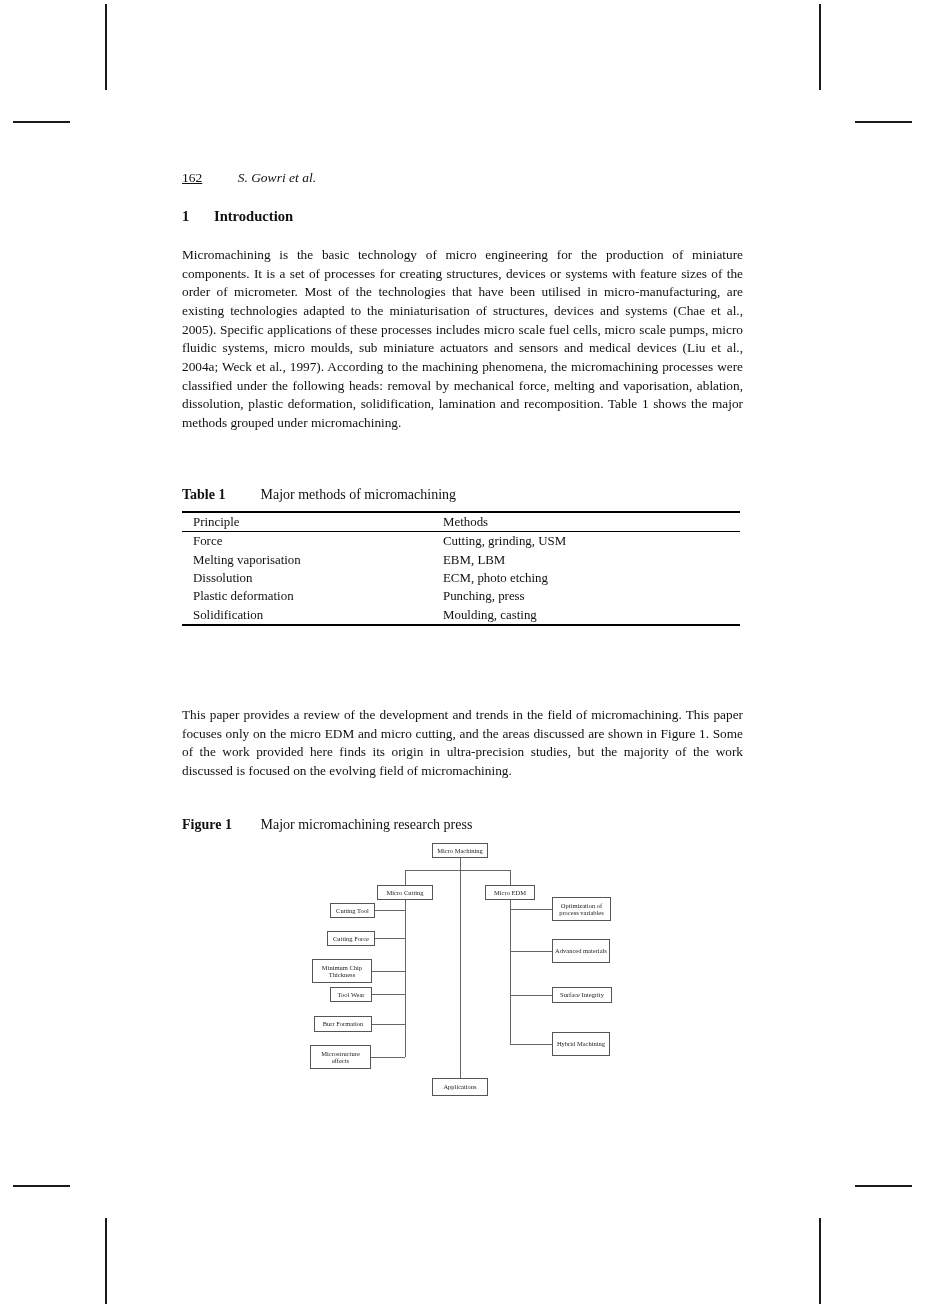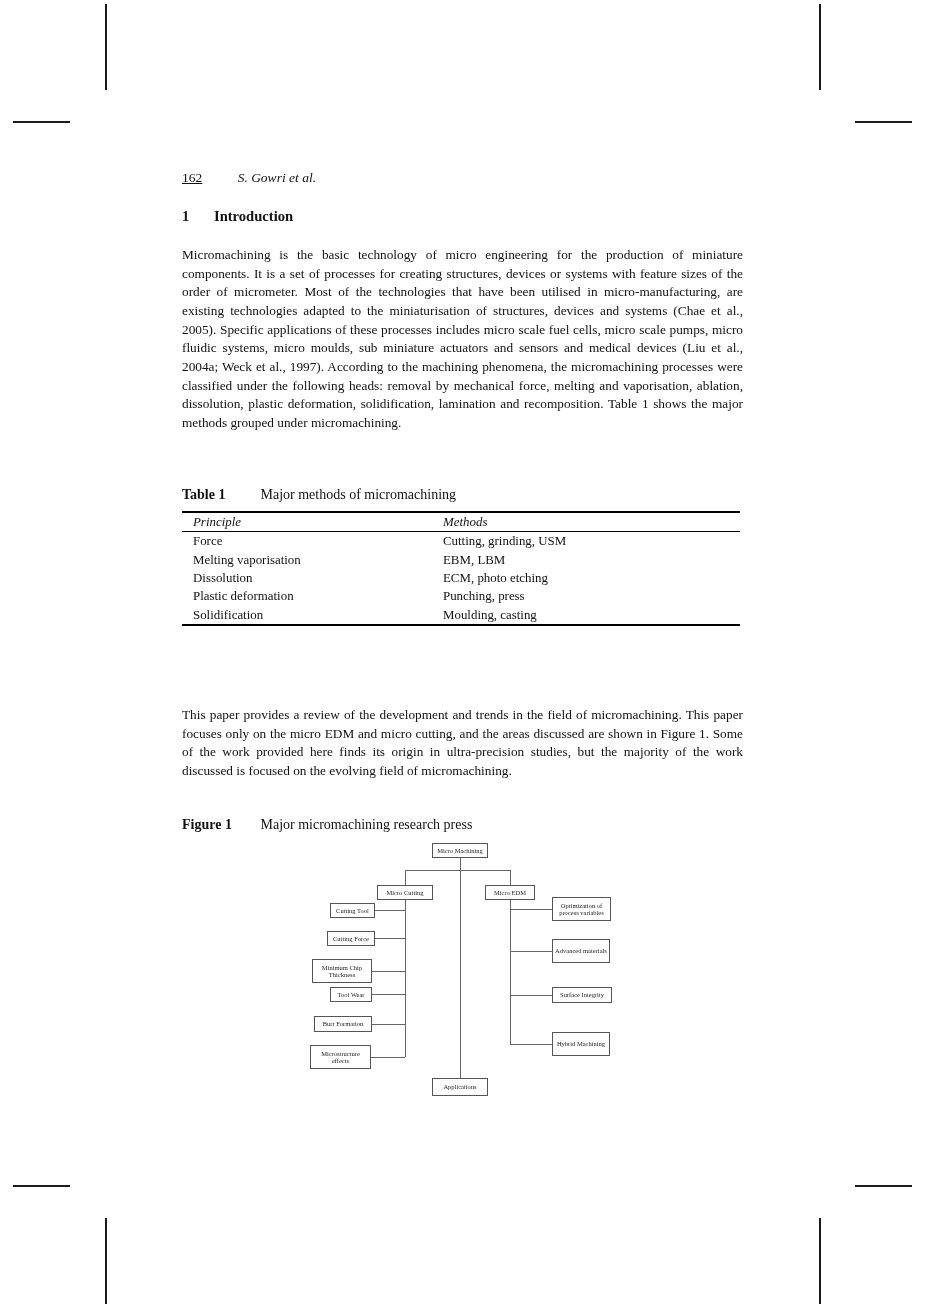--- a/index.html
+++ b/index.html
@@ -29,21 +29,21 @@
   .caption .cap-label{display:inline-block;width:75px;font-weight:bold;}
   .table-caption{top:317px;}
   .figure-caption{top:647px;}
 
   table.methods{position:absolute;left:0;top:341px;width:558px;border-collapse:collapse;
         border-top:2px solid #000;border-bottom:2px solid #000;}
   table.methods thead tr{border-bottom:1px solid #000;}
   table.methods th, table.methods td{
     font-size:12.9px;font-weight:normal;text-align:left;
     padding:2.2px 0 1.8px 11px;line-height:14.3px;white-space:nowrap;}
-  table.methods th{font-style:italic;}
+  table.methods th{}
   table.methods th:first-child, table.methods td:first-child{width:250px;}
   table.methods th:last-child, table.methods td:last-child{padding-left:0;}
 
   .diagram{position:absolute;left:123px;top:670px;width:310px;height:260px;}
   .node{
     position:absolute;border:1px solid #555;background:#fff;color:#222;
     font-size:6.5px;line-height:1.15;display:flex;align-items:center;justify-content:center;
     text-align:center;box-sizing:border-box;padding:1px;
   }
   .hline{position:absolute;height:1px;background:#666;}

